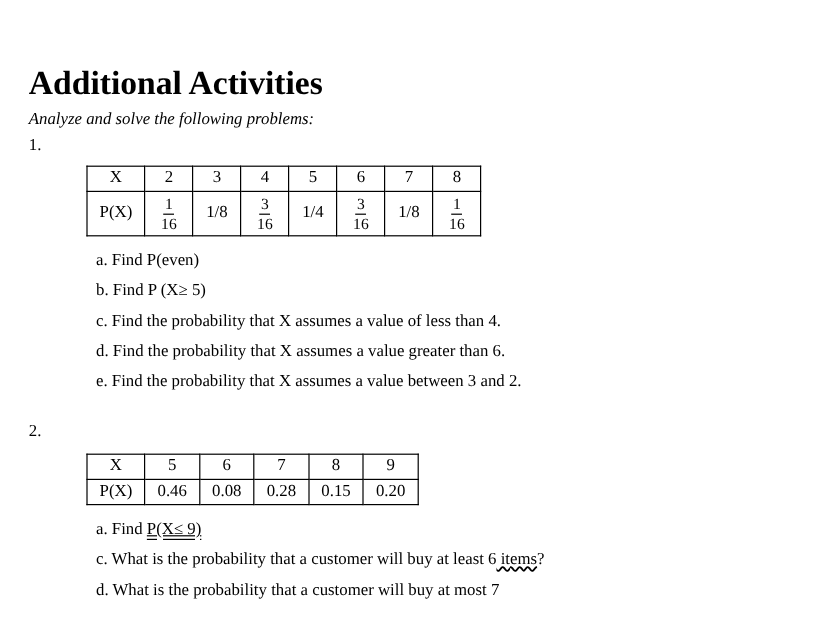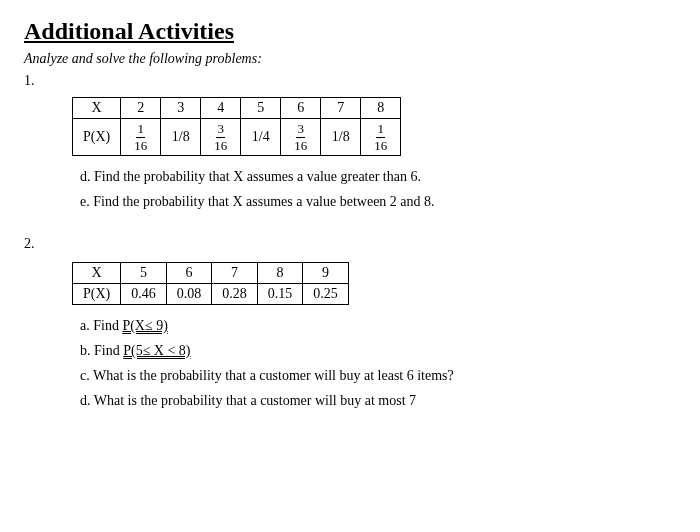--- a/index.html
+++ b/index.html
@@ -10,24 +10,24 @@
     body {
       background: #fff;
       font-family: "Times New Roman", Times, serif;
       font-size: 14px;
       color: #000;
       padding: 18px 24px;
       width: 700px;
       min-height: 532px;
     }
     h1 {
-      font-size: 24px;
+      font-size: 28px;
       font-weight: bold;
-      text-decoration: underline;
       margin-bottom: 6px;
+      margin-top: 36px;
     }
     .intro {
       margin-bottom: 6px;
       font-style: italic;
     }
     .problem {
       margin-bottom: 18px;
     }
     .problem-text {
       margin-left: 24px;
@@ -69,20 +69,21 @@
     }
     .fraction .num {
       border-bottom: 1px solid #000;
       padding: 0 1px;
     }
     .fraction .den {
       padding: 0 1px;
       text-align: right;
     }
     .underline-wavy {
+      text-decoration: underline;
       text-decoration-style: wavy;
     }
     .underline-double {
       text-decoration: underline double;
     }
     .problem2-text {
       line-height: 1.5;
     }
   </style>
 </head>
@@ -135,22 +136,25 @@
         <span class="fraction">
           <span class="num">1</span>
           <span class="den">16</span>
         </span>
       </td>
     </tr>
   </tbody>
     </table>
 
   <div class="questions">
+    <div>a. Find P(even)</div>
+    <div>b. Find P (X≥ 5)</div>
+    <div>c. Find the probability that X assumes a value of less than 4.</div>
     <div>d. Find the probability that X assumes a value greater than 6.</div>
-    <div>e. Find the probability that X assumes a value between 2 and 8.</div>
+    <div>e. Find the probability that X assumes a value between 3 and 2.</div>
   </div>
 </div>
 
 <div style="margin-bottom: 10px;"></div>
 
 <div class="problem">
   <div class="problem-number problem2-text">
     <span style="min-width:20px;">2.</span>
   </div>
 
@@ -163,25 +167,24 @@
       <td>7</td>
       <td>8</td>
       <td>9</td>
     </tr>
     <tr>
       <td>P(X)</td>
       <td>0.46</td>
       <td>0.08</td>
       <td>0.28</td>
       <td>0.15</td>
-      <td>0.25</td>
+      <td>0.20</td>
     </tr>
   </tbody>
     </table>
 
   <div class="questions">
     <div>a. Find <span class="underline-double">P(X≤ 9)</span></div>
-    <div>b. Find <span class="underline-double">P(5≤ X &lt; 8)</span></div>
     <div>c. What is the probability that a customer will buy at least 6<span class="underline-wavy">&nbsp;items</span>?</div>
     <div>d. What is the probability that a customer will buy at most 7</div>
   </div>
 
 </div>
 
 </body></html>

